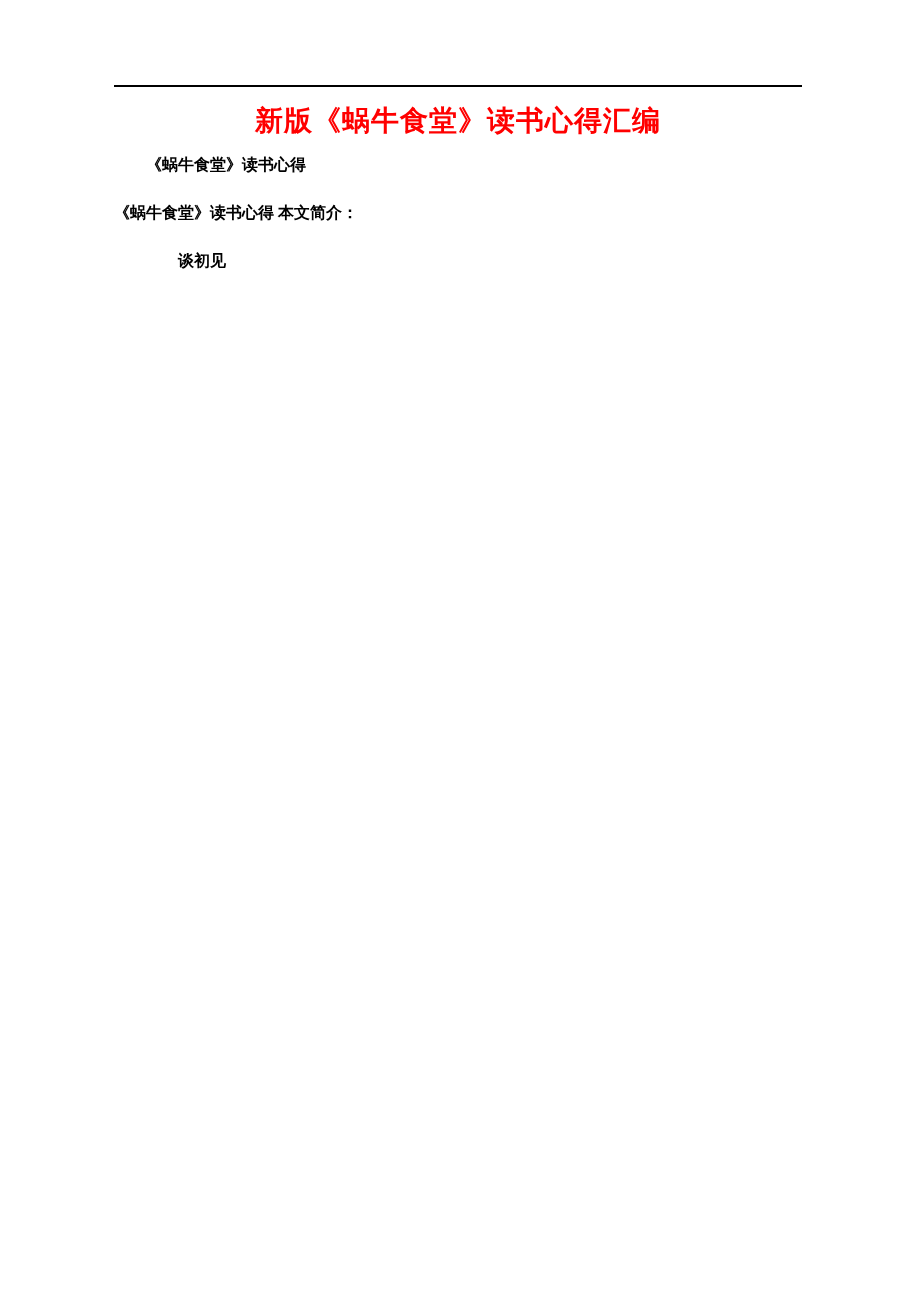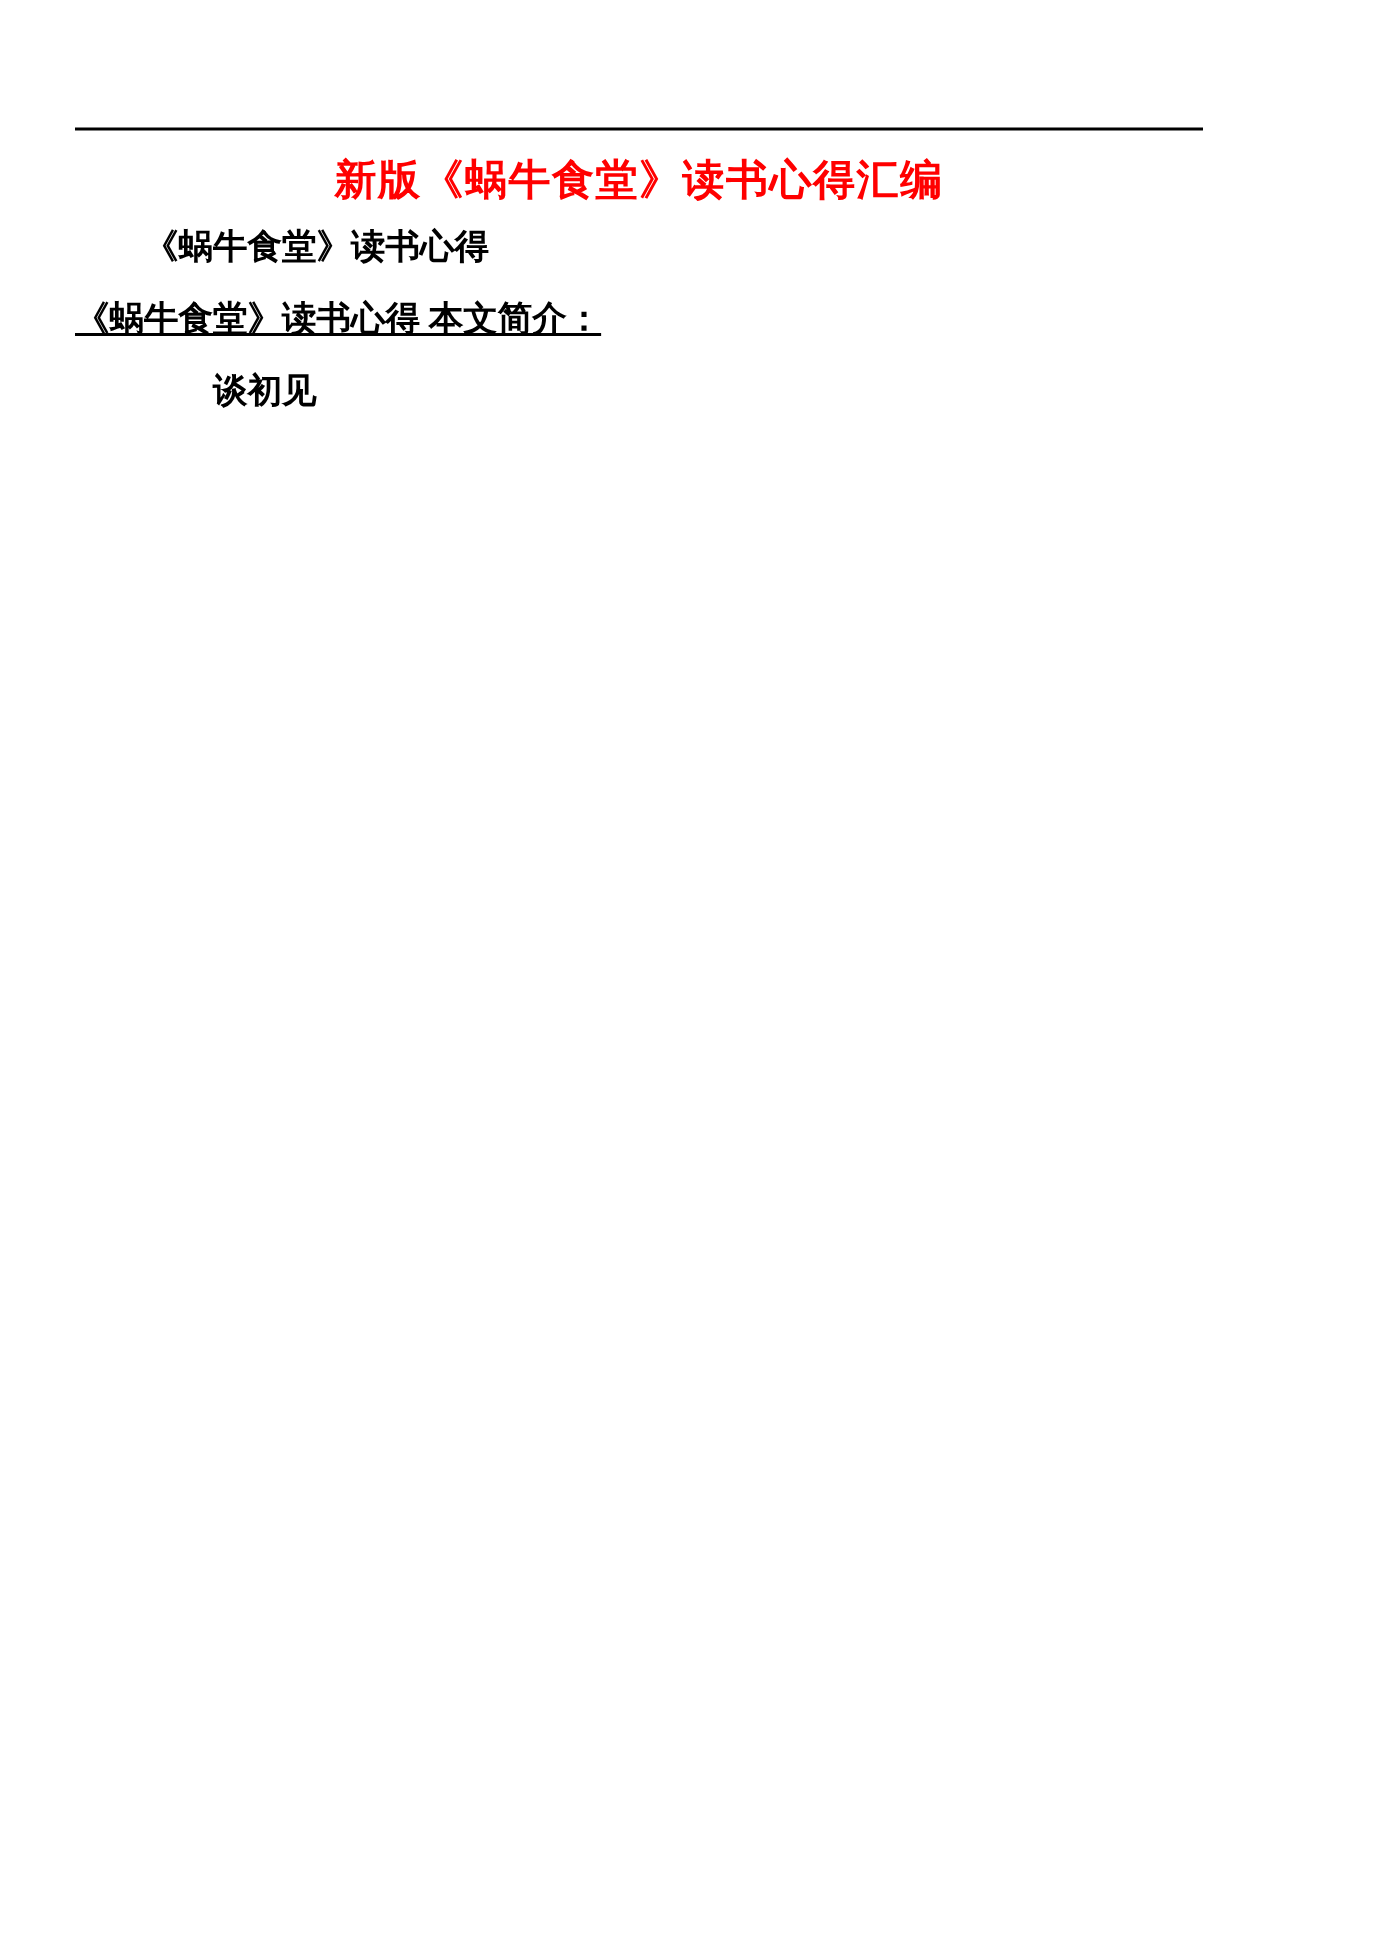--- a/index.html
+++ b/index.html
@@ -7,54 +7,53 @@
     padding: 0;
     background: #ffffff;
   }
   .page {
     position: relative;
     width: 920px;
     height: 1302px;
     margin: 0 auto;
     background: #ffffff;
     box-sizing: border-box;
-    padding: 85px 118px 0 50px;
+    padding: 85px 118px 0 114px;
     font-family: "Liberation Serif", "DejaVu Serif", serif;
     color: #000000;
     overflow: hidden;
   }
   .top-rule {
     border: none;
     border-top: 2px solid #000000;
     margin: 0 0 14px 0;
     width: 100%;
   }
   .doc-title {
     margin: 0;
     font-size: 28px;
     font-weight: bold;
     text-align: center;
     line-height: 40px;
     letter-spacing: 1px;
   }
   p.para, p.subtitle {
     margin: 0;
-    font-size: 23px;
+    font-size: 16px;
     font-weight: 600;
     line-height: 48px;
     max-width: 668px;
     text-align: justify;
   }
   .subtitle {
     margin-top: 22px;
     text-indent: 2em;
   }
   .p-intro-label {
     margin-top: 52px;
-    text-decoration: underline;
   }
   .p-intro-text {
     margin-top: 6px;
   }
   .p-content-label {
     margin-top: 44px;
   }
   .p-heading-1 {
     margin-top: 94px;
     text-indent: 4em;

